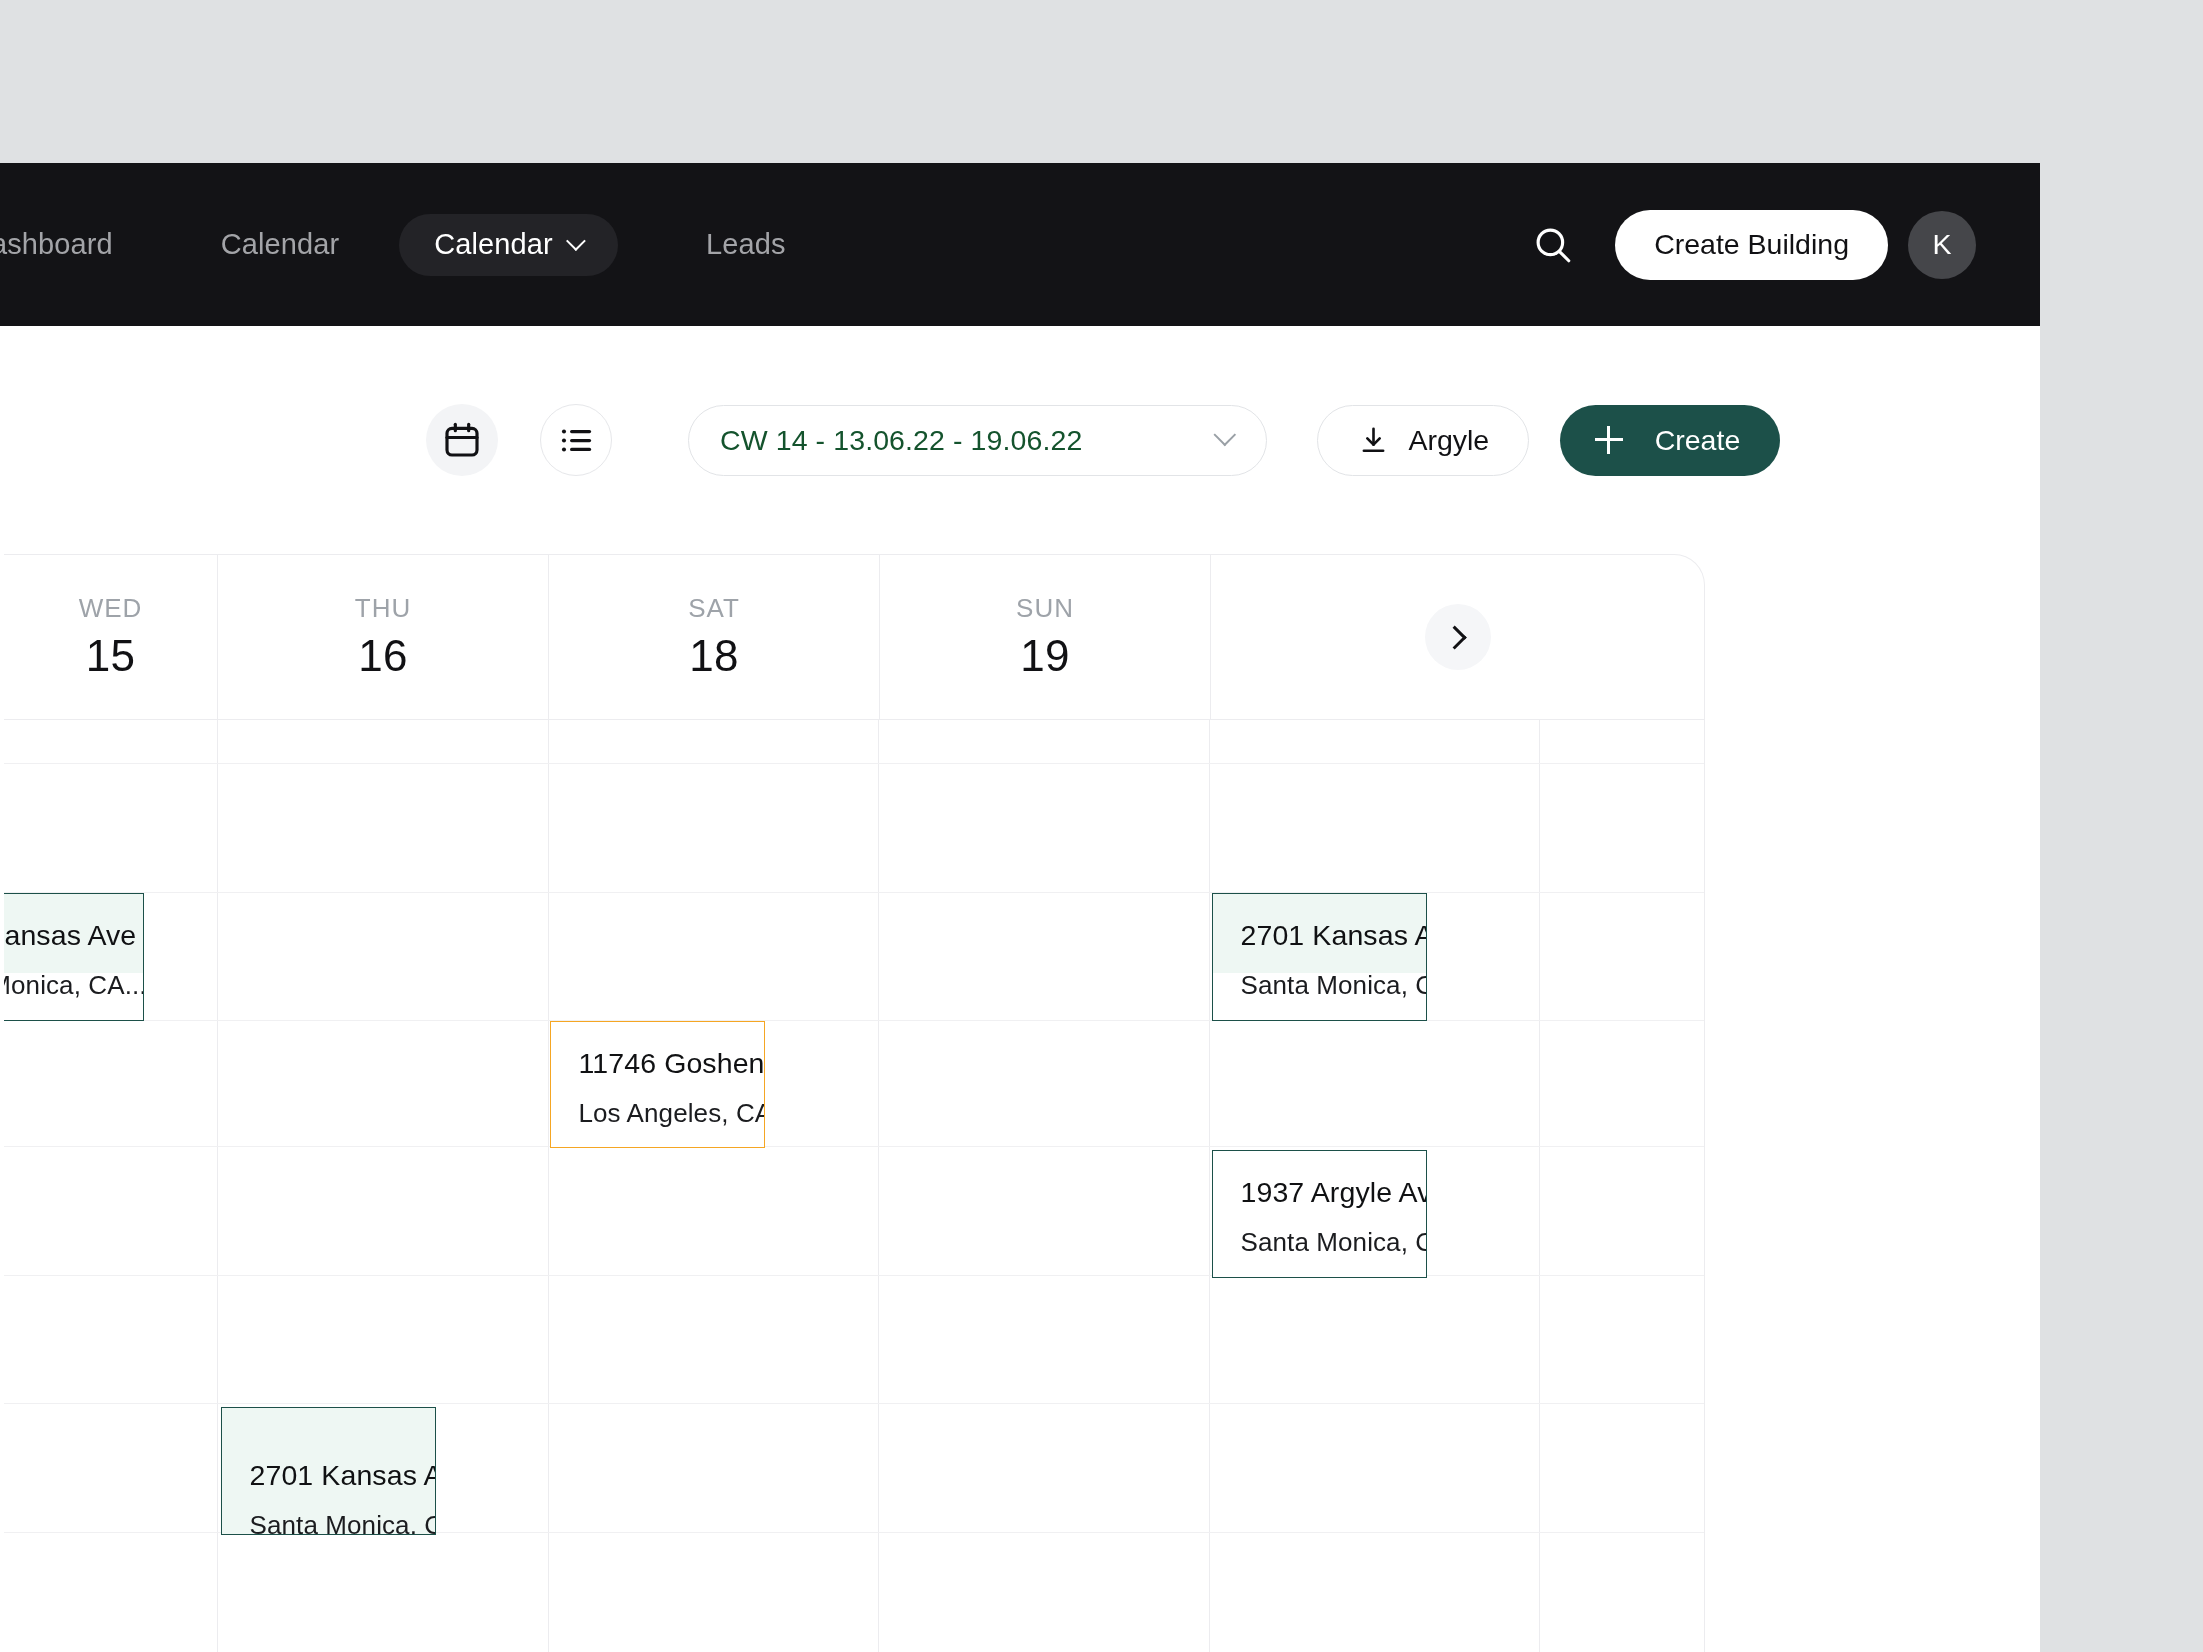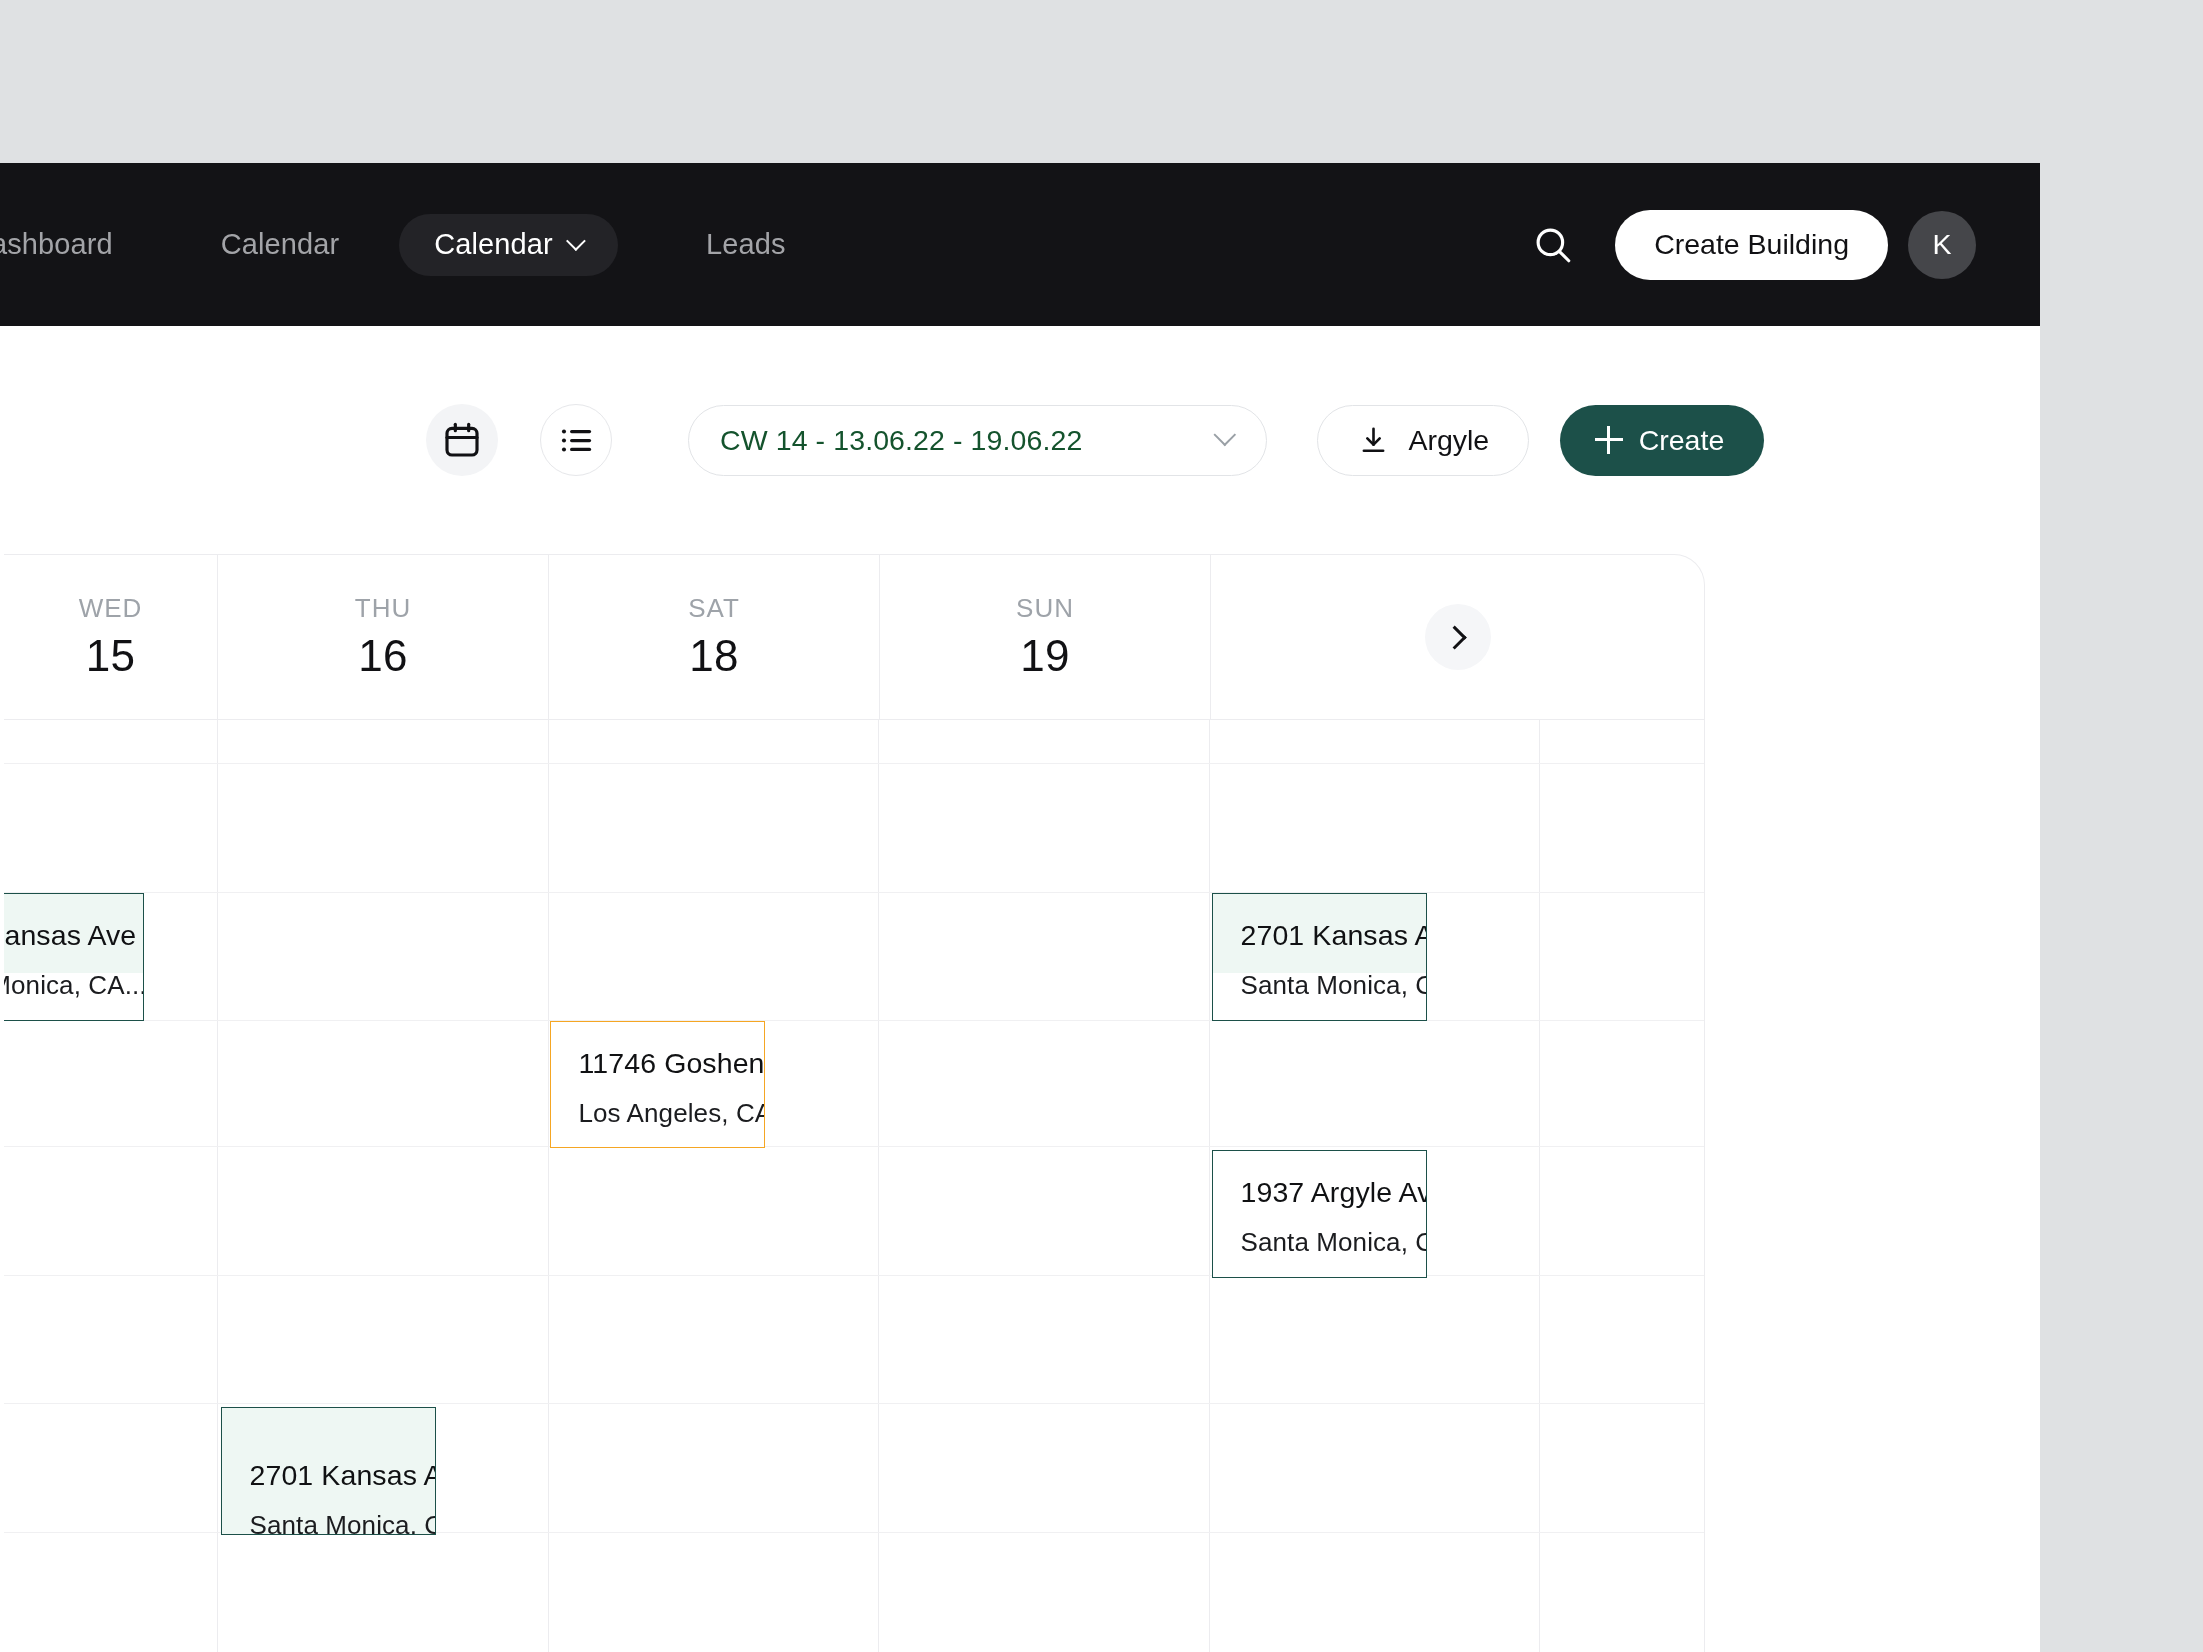--- a/index.html
+++ b/index.html
@@ -158,21 +158,21 @@
     font-family: inherit;
     flex: none;
   }
   .create-btn {
     margin-left: 31px;
     height: 71px;
     border: none;
     border-radius: 39px;
     background: #1c5049;
     color: #ffffff;
-    display: flex; align-items: center; gap: 16px;
+    display: flex; align-items: center; gap: 32px;
     padding: 0 40px 0 35px;
     font-size: 28.5px;
     cursor: pointer;
     font-family: inherit;
     flex: none;
   }
   .plus {
     position: relative;
     width: 27.5px; height: 27.5px;
     flex: none;

